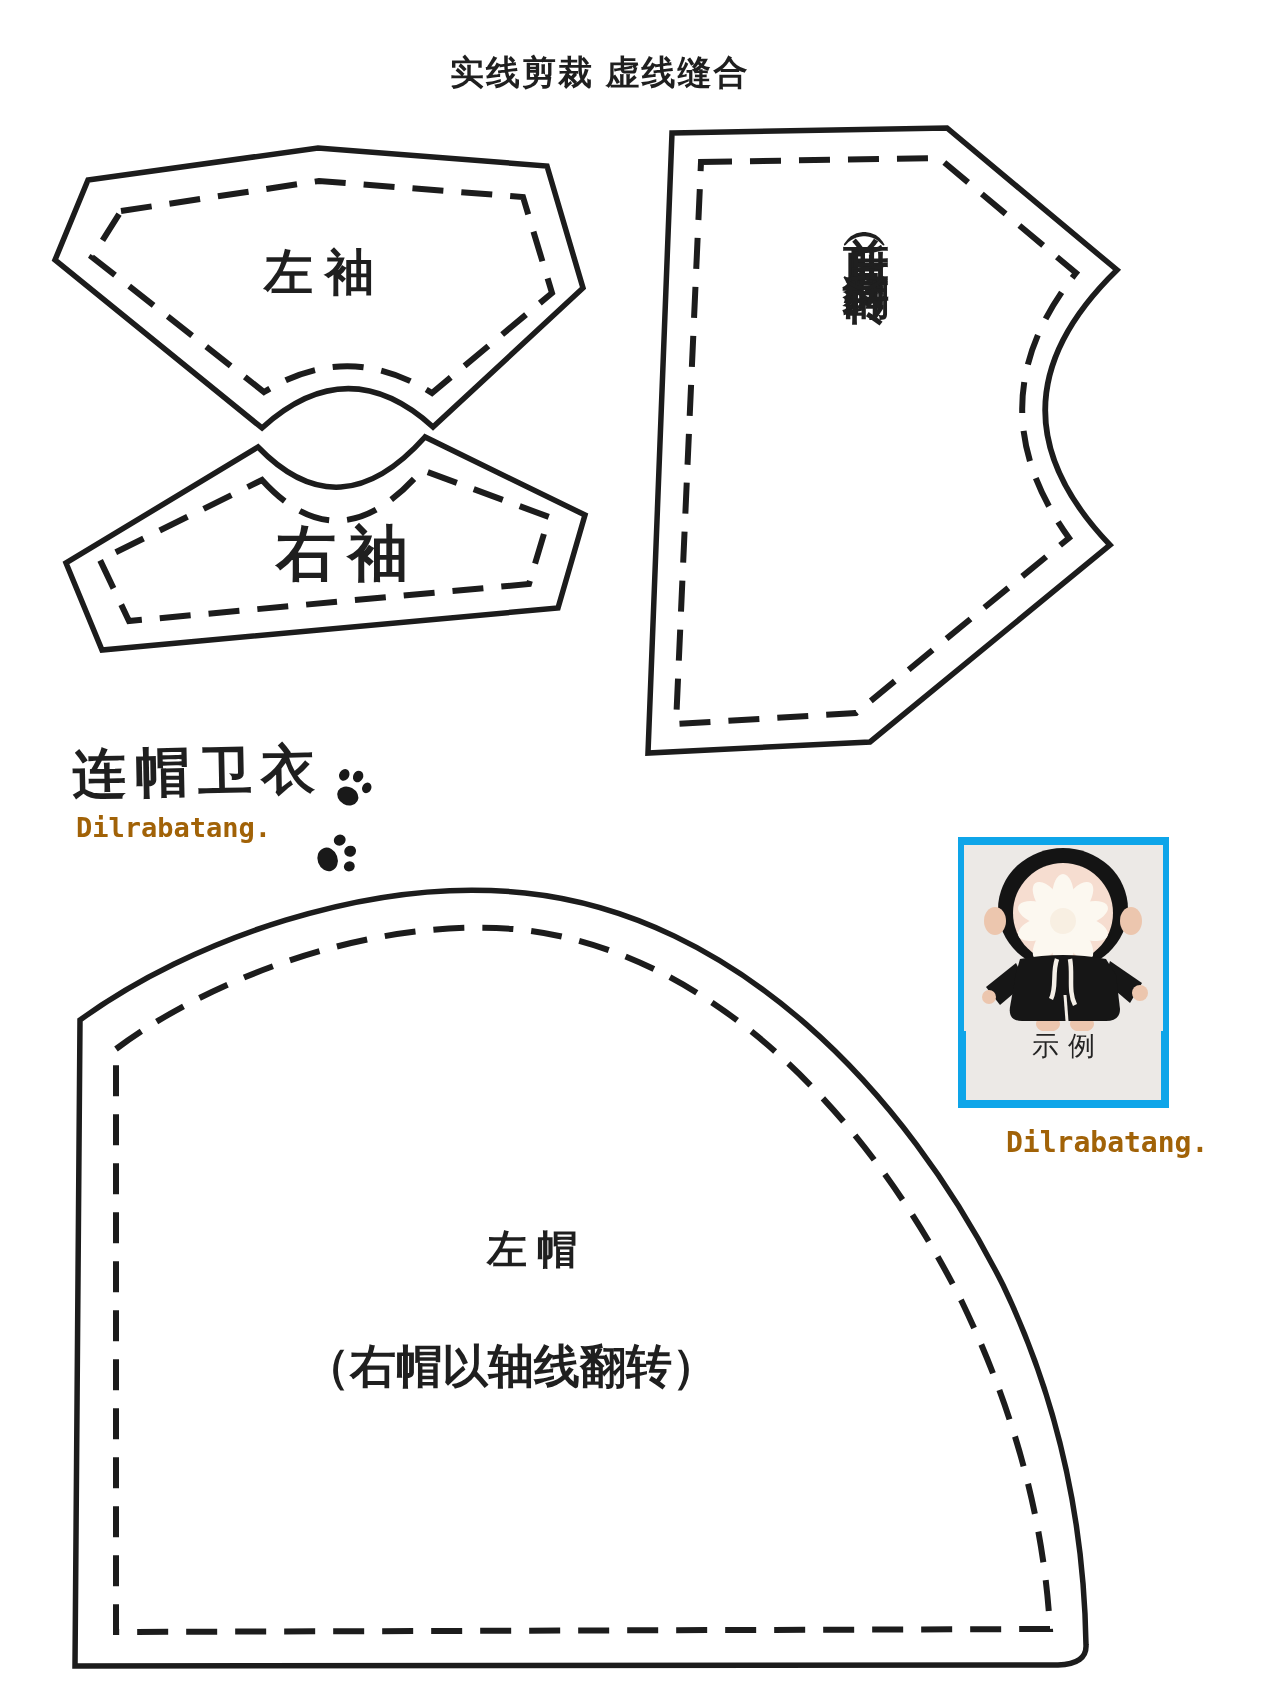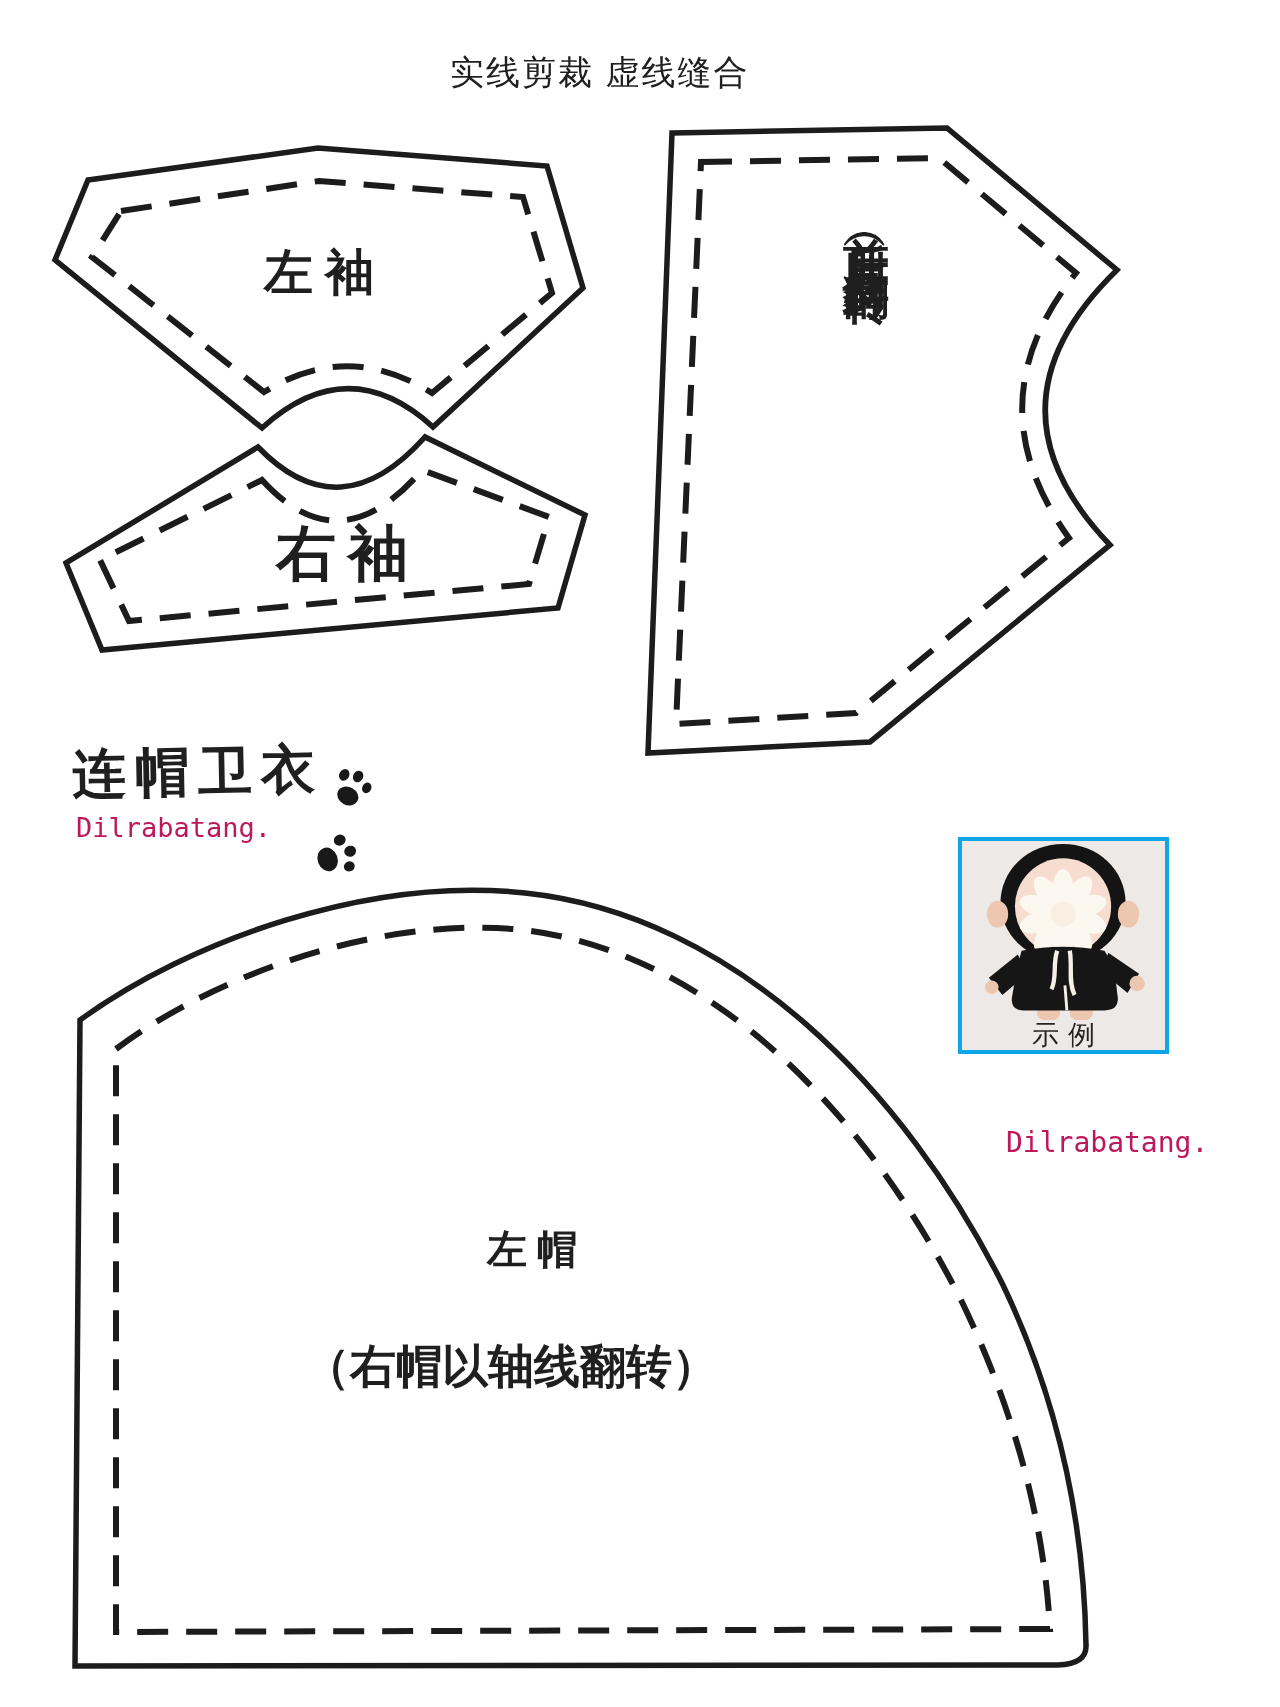--- a/index.html
+++ b/index.html
@@ -33,21 +33,21 @@
   .paw { fill: #191919; }
   .lbl {
     position: absolute;
     color: #1f1f1f;
     white-space: nowrap;
   }
   .sheet-title {
     left: 450px; top: 50px;
     font-size: 34px;
     letter-spacing: 2px;
-    font-weight: 400;
+    font-weight: 700;
   }
   .piece-label {
     font-weight: 700;
   }
   .left-sleeve-label  { left: 264px; top: 240px; font-size: 49px; letter-spacing: 12px; }
   .right-sleeve-label { left: 276px; top: 514px; font-size: 60px; letter-spacing: 12px; }
   .front-back-label {
     left: 836px; top: 200px;
     height: 520px;
     writing-mode: vertical-rl;
@@ -60,32 +60,32 @@
   .hood-sublabel  { left: 304px; top: 1336px; font-size: 46px; letter-spacing: 0px; }
   .pattern-name {
     left: 72px; top: 736px;
     font-size: 54px;
     font-weight: 700;
     letter-spacing: 9px;
     transform: rotate(-1.2deg);
   }
   .signature {
     font-family: "DejaVu Sans Mono", "Liberation Mono", monospace;
-    font-weight: 400;
+    font-weight: 700;
     font-size: 27px;
     letter-spacing: 0px;
-    color: #be185d;
+    color: #a16207;
   }
   .signature-left  { left: 76px;  top: 812px; }
   .signature-right { left: 1006px; top: 1126px; font-size: 28px; }
   .photo-box {
     position: absolute;
     left: 958px; top: 837px;
-    width: 211px; height: 217px;
-    border: 4px solid #0ea5e9;
+    width: 211px; height: 271px;
+    border: 8px solid #0ea5e9;
     background: #ece9e6;
     box-sizing: border-box;
     display: flex;
     flex-direction: column;
     align-items: center;
   }
   .doll-svg { width: 199px; height: 186px; display: block; }
   .photo-caption {
     font-size: 27px;
     letter-spacing: 9px;

